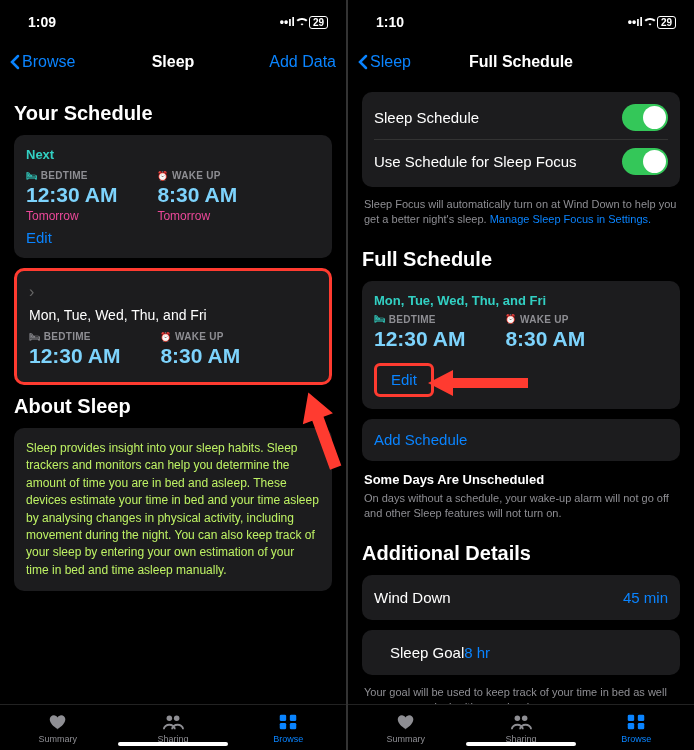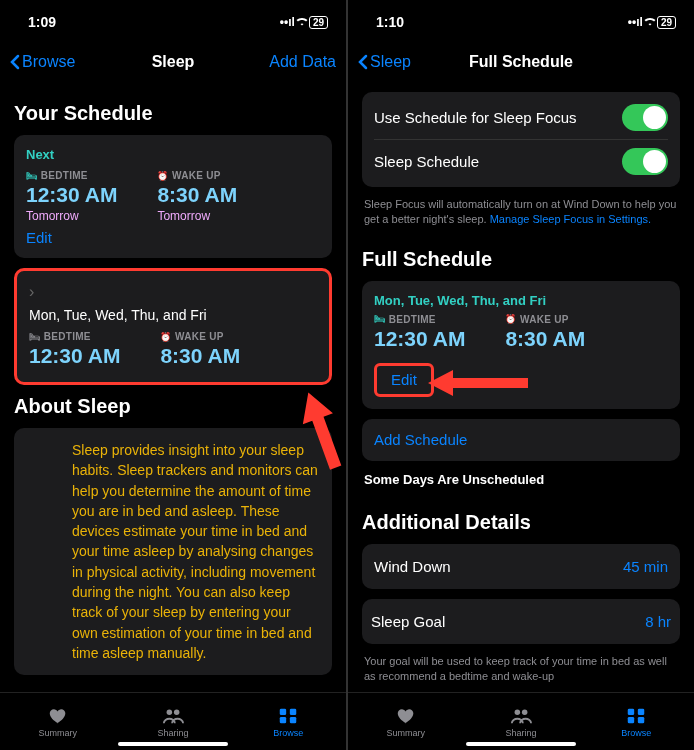--- a/index.html
+++ b/index.html
@@ -16,32 +16,32 @@
 .content::-webkit-scrollbar{width:0;}
 h2{color:#fff;font-size:20px;font-weight:700;margin:10px 0 10px;}
 .card{background:#1c1c1e;border-radius:10px;padding:12px;margin-bottom:10px;}
 .card-row{display:flex;align-items:center;justify-content:space-between;padding:8px 0;}
 .card-row + .card-row{border-top:1px solid #333;}
 .label{color:#fff;font-size:15px;}
 .teal{color:#32d0c3;}
 .blue{color:#0a84ff;}
 .mini-label{color:#8e8e93;font-size:10px;font-weight:600;letter-spacing:0.3px;display:flex;align-items:center;gap:3px;}
 .time{color:#7dd3fc;font-size:21px;font-weight:700;margin:2px 0;}
-.sub{color:#f0abfc;font-size:12px;}
+.sub{color:#ec4899;font-size:12px;}
 .row2{display:flex;gap:40px;}
 .col{flex:0 0 auto;}
 .edit{color:#0a84ff;font-size:15px;padding-top:6px;}
 .highlight{border:3px solid #ff3b30;border-radius:10px;}
 .chev{color:#666;font-size:16px;}
 .help{color:#8e8e93;font-size:11px;line-height:1.4;padding:0 2px 10px;}
 .link-inline{color:#0a84ff;}
-.body-text{color:#eab308;font-size:14px;line-height:1.45;margin-left:46px;}
+.body-text{color:#bef264;font-size:12px;line-height:1.45;}
 .toggle{width:46px;height:27px;background:#34c759;border-radius:14px;position:relative;}
 .toggle::after{content:"";position:absolute;right:2px;top:2px;width:23px;height:23px;background:#fff;border-radius:50%;}
-.tab-bar{height:58px;border-top:1px solid #222;display:flex;}
+.tab-bar{height:46px;border-top:1px solid #222;display:flex;}
 .tab{flex:1;display:flex;flex-direction:column;align-items:center;justify-content:center;gap:2px;color:#8e8e93;font-size:9px;}
 .tab.active{color:#0a84ff;}
 .tab svg{width:22px;height:20px;}
 .home-ind{position:absolute;bottom:4px;left:50%;transform:translateX(-50%);width:110px;height:4px;background:#fff;border-radius:3px;}
 .icon-bed,.icon-alarm{font-size:9px;}
 .value-right{color:#0a84ff;font-size:15px;}
 .section-sub{color:#fff;font-size:13px;font-weight:600;margin-bottom:2px;}
 .arrow-svg{position:absolute;pointer-events:none;}
 .hide-overflow{overflow:hidden;}
 </style>
@@ -180,25 +180,25 @@
           <path d="M8 2L2 8l6 6" stroke="#0a84ff" stroke-width="2.5" fill="none" stroke-linecap="round"></path>
         </svg>
       <span>Sleep</span>
     </span>
     <span class="nav-title">Full Schedule</span>
     <span></span>
   </div>
   <div class="content hide-overflow">
     <div class="card" style="padding:4px 12px;">
       <div class="card-row">
+        <span class="label">Sleep Schedule</span>
+        <div class="toggle"></div>
+      </div>
+      <div class="card-row">
         <span class="label">Use Schedule for Sleep Focus</span>
-        <div class="toggle"></div>
-      </div>
-      <div class="card-row">
-        <span class="label">Sleep Schedule</span>
         <div class="toggle"></div>
       </div>
     </div>
     <div class="help">
       <span>Sleep Focus will automatically turn on at Wind Down to help you get a better night's sleep. </span><span class="link-inline">Manage Sleep Focus in Settings.</span>
     </div>
 
     <h2>Full Schedule</h2>
     <div class="card" style="position:relative;">
       <div class="teal" style="font-size:13px;font-weight:600;margin-bottom:6px;">Mon, Tue, Wed, Thu, and Fri</div>
@@ -225,28 +225,29 @@
 
     <svg class="arrow-svg" style="left:80px;top:368px;" width="110" height="40">
       <polygon points="0,15 25,2 25,10 100,10 100,20 25,20 25,28" fill="#ff3b30"></polygon>
     </svg>
 
     <div class="card" style="padding:12px;">
       <span class="blue" style="font-size:15px;">Add Schedule</span>
     </div>
     <div class="help">
       <div class="section-sub">Some Days Are Unscheduled</div>
+      <span>On days without a schedule, your wake-up alarm will not go off and other Sleep features will not turn on.</span>
     </div>
 
     <h2>Additional Details</h2>
     <div class="card" style="display:flex;justify-content:space-between;padding:14px 12px;">
       <span class="label">Wind Down</span>
       <span class="value-right">45 min</span>
     </div>
-    <div class="card" style="display:flex;justify-content:space-between;padding:14px 9px;">
+    <div class="card" style="display:flex;padding:14px 28px;">
       <span class="label">Sleep Goal</span>
       <span class="value-right">8 hr</span>
     </div>
     <div class="help">Your goal will be used to keep track of your time in bed as well as recommend a bedtime and wake-up</div>
   </div>
 
   <div class="tab-bar">
     <div class="tab">
       <svg viewBox="0 0 24 20">
           <path d="M12 18c-5-3-9-7-9-11 0-2.5 2-4.5 4.5-4.5 1.7 0 3.2 1 4 2.5.8-1.5 2.3-2.5 4-2.5C18 2.5 20 4.5 20 7c0 4-4 8-9 11z" fill="currentColor"></path>

